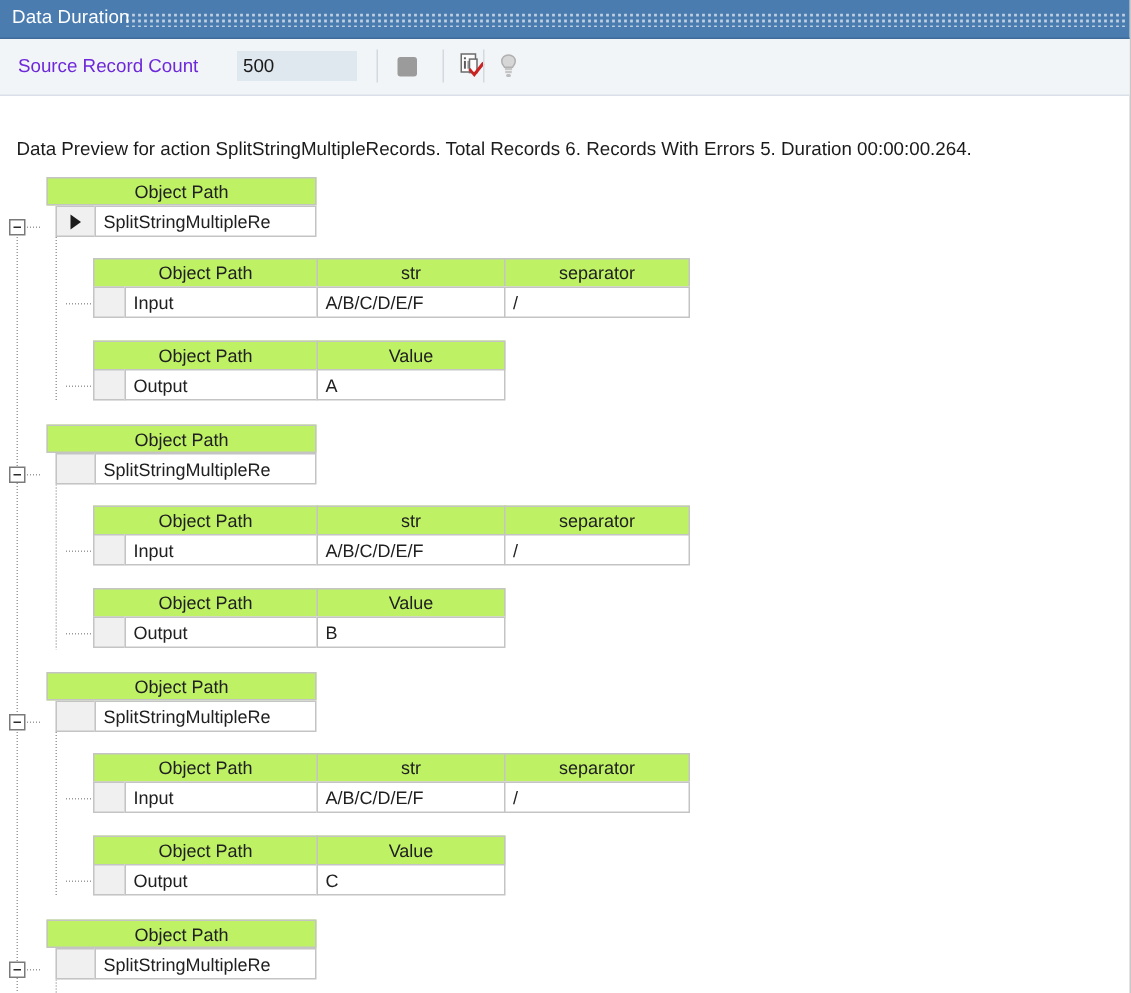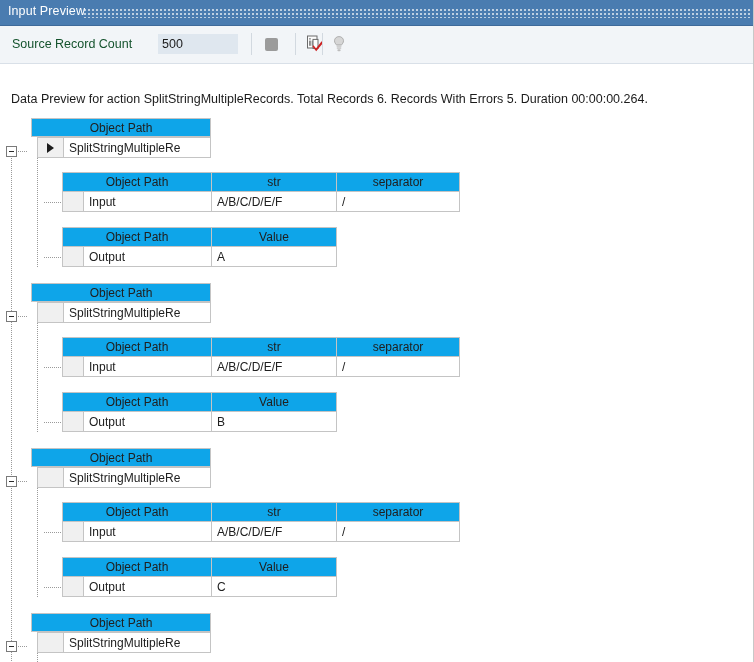--- a/index.html
+++ b/index.html
@@ -41,21 +41,21 @@
 
   
   .toolbar {
     position: absolute; left: 0; top: 26px;
     width: 754px; height: 38px;
     background: #f2f5f8;
     border-bottom: 1px solid #d9e0e8;
   }
   .tb-label {
     position: absolute; left: 12px; top: 11px;
-    font-size: 12.5px; color: #14532d;
+    font-size: 12.5px; color: #6d28d9;
     white-space: nowrap;
   }
   .tb-input {
     position: absolute; left: 158px; top: 8px;
     width: 80px; height: 20px;
     background: #dfe7ef;
     border: none;
     padding: 0 4px;
     font-family: "Liberation Sans", sans-serif;
     font-size: 12.5px; color: #1b1b1b;
@@ -115,21 +115,21 @@
   .expander::before {
     content: "";
     position: absolute; left: 2px; top: 4px;
     width: 5px; height: 1px;
     background: #2b2b2b;
   }
 
   
   .hdr {
     position: absolute;
-    background: #0ea5e9;
+    background: #bef264;
     border: 1px solid #c4c4c4;
     font-size: 12px; color: #202020;
     display: flex; align-items: center; justify-content: center;
     white-space: nowrap;
   }
   .cell {
     position: absolute;
     background: #ffffff;
     border: 1px solid #c4c4c4;
     font-size: 12px; color: #202020;
@@ -154,21 +154,21 @@
     border-top: 5px solid transparent;
     border-bottom: 5px solid transparent;
   }
 </style>
 </head>
 <body>
 
 <div id="root">
 
   <div class="titlebar">
-    <div class="titlebar-label">Input Preview</div>
+    <div class="titlebar-label">Data Duration</div>
     <div class="titlebar-grip"></div>
   </div>
 
   <div class="toolbar">
     <div class="tb-label">Source Record Count</div>
 
     <input class="tb-input" type="text" readonly="" value="500" style="">
 
     <div class="tb-sep" style="left:251px;"></div>
 

